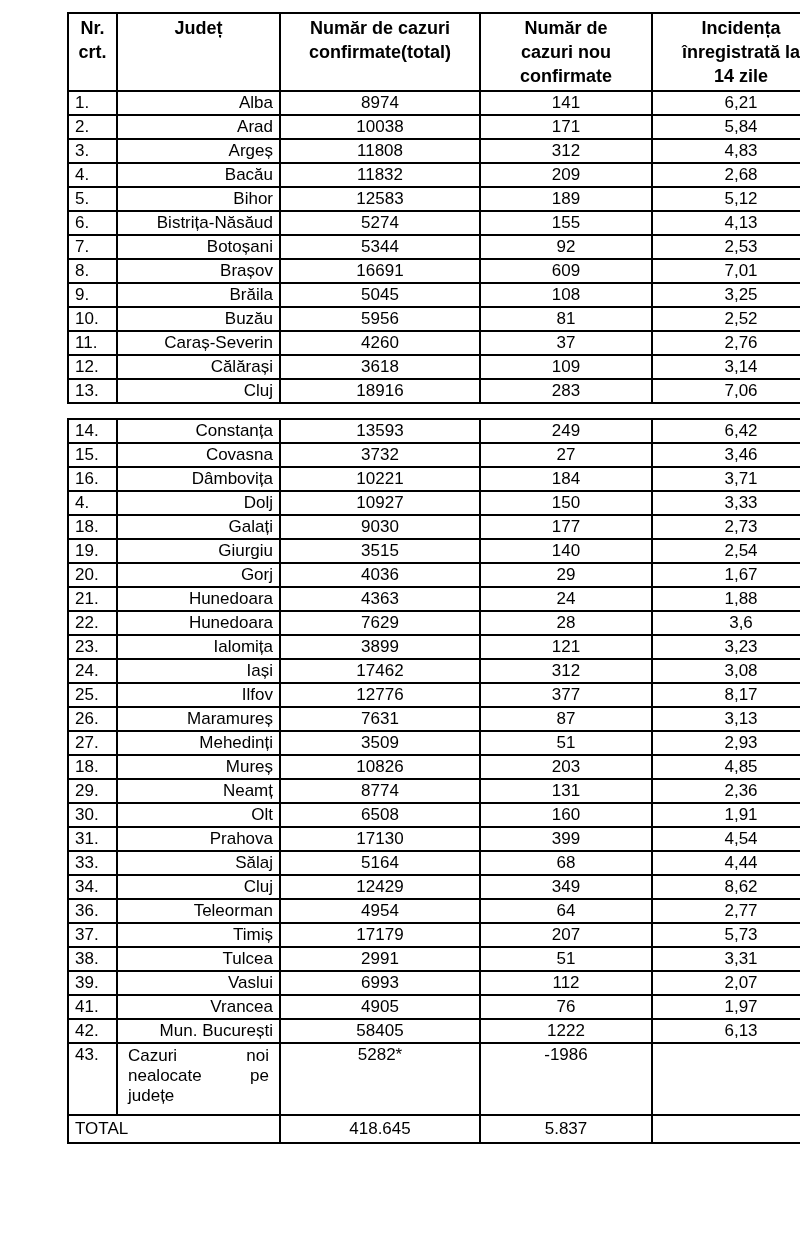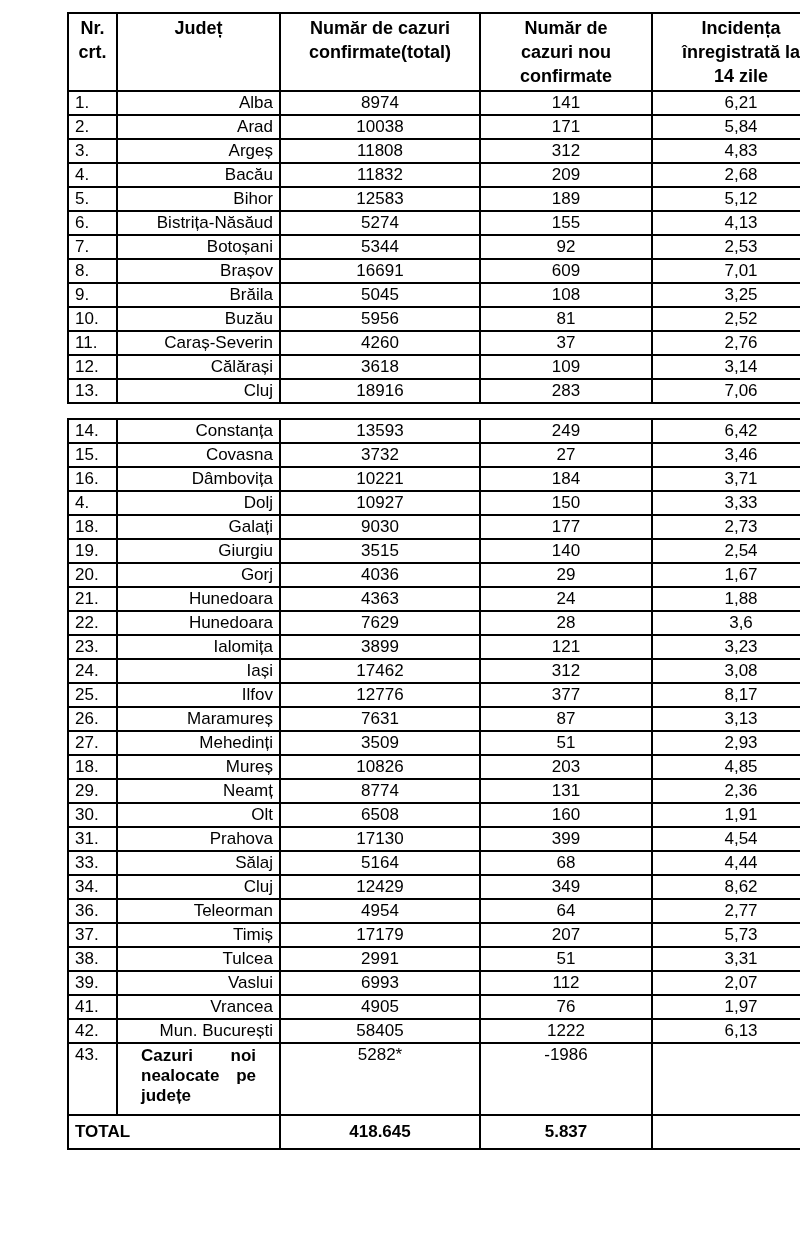--- a/index.html
+++ b/index.html
@@ -58,29 +58,27 @@
   }
   td.c-total, td.c-nou, td.c-inc {
     text-align: center;
   }
   tr.wrap-row td {
     vertical-align: top;
     height: 72px;
   }
   tr.wrap-row td.c-judet {
     text-align: justify;
-    padding: 2px 23px;
-    font-weight: bold;
+    padding: 2px 10px;
   }
   .table-gap {
     height: 14px;
   }
   tr.total-row td {
-    height: 34px;
-    font-weight: bold;
+    height: 28px;
   }
   td.c-total-label {
     text-align: left;
     padding-left: 8px;
   }
 </style>
 </head>
 <body>
 
 <div class="page">

